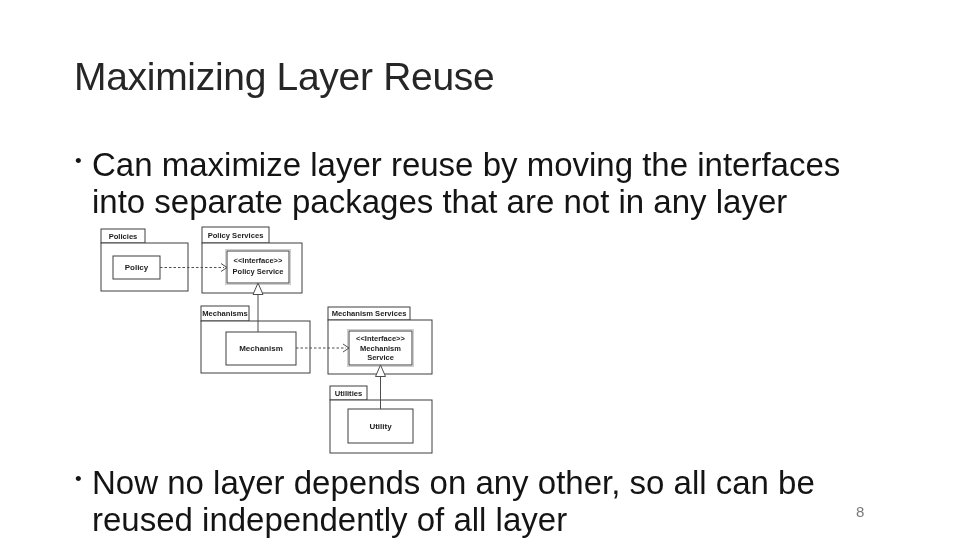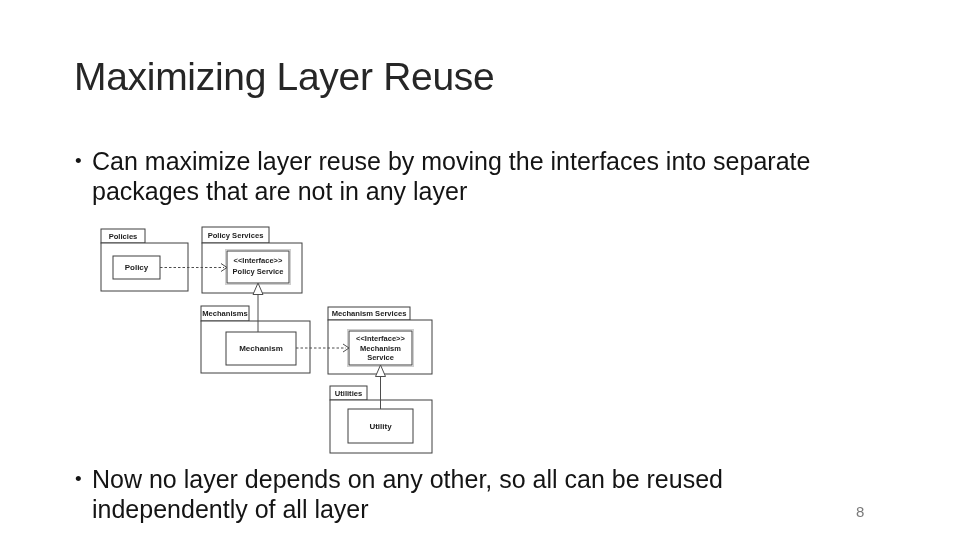--- a/index.html
+++ b/index.html
@@ -34,22 +34,22 @@
   }
   .bullet .dot {
     flex: none;
     width: 17px;
     font-size: 19px;
     line-height: 30px;
     color: #141414;
   }
   .bullet .btext {
     flex: 1;
-    font-size: 25px;
-    line-height: 30px;
+    font-size: 33px;
+    line-height: 37px;
   }
   .bullet-1 { top: 146px; }
   .bullet-2 { top: 464px; }
   .page-number {
     position: absolute;
     left: 856px;
     top: 503px;
     font-size: 15px;
     color: #7a7a7a;
   }

